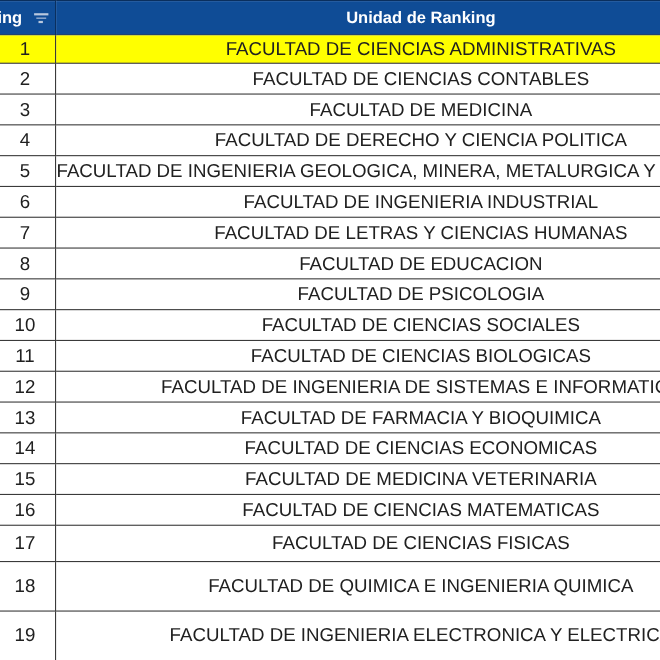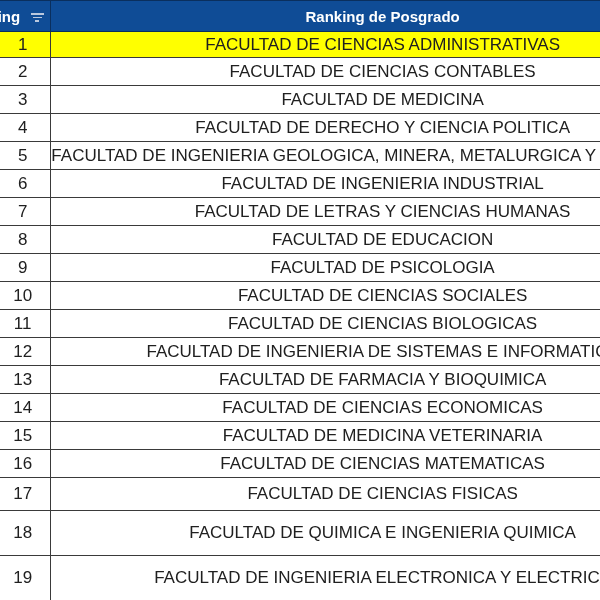--- a/index.html
+++ b/index.html
@@ -25,21 +25,21 @@
     <col style="width:87px">
         <col style="width:424px">
   </colgroup>
   <thead>
     <tr>
       <th style="text-align:right;">
         <span>Ranking</span>
         <span class="filter"><i></i><i></i><i></i></span>
       </th>
       <th>
-        <span>Ranking de Posgrado</span>
+        <span>Unidad de Ranking</span>
         
       </th>
 
     </tr>
   </thead>
   <tbody id="tbody">
         <tr class="hl" style="height: 26px;">
           <td class="rank">
             <span class="clip">1</span>
           </td>

